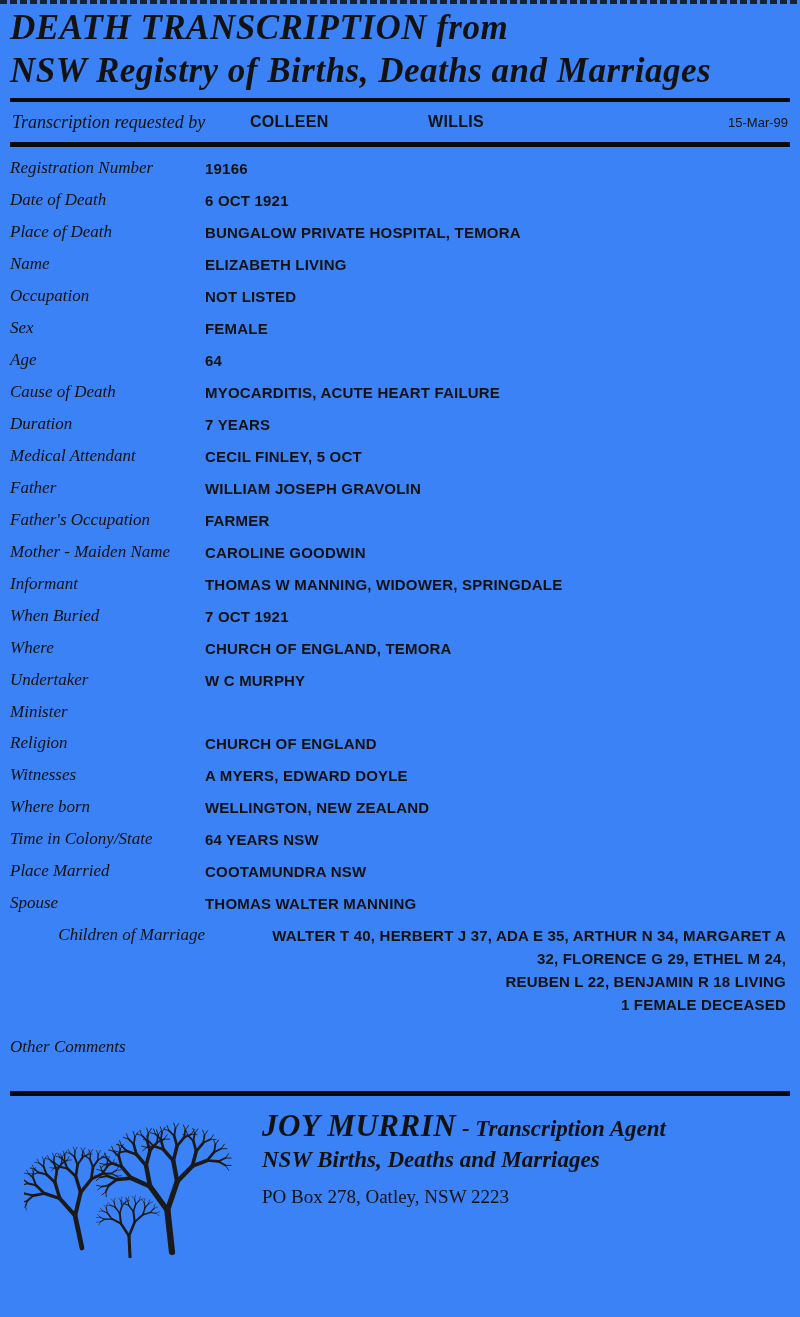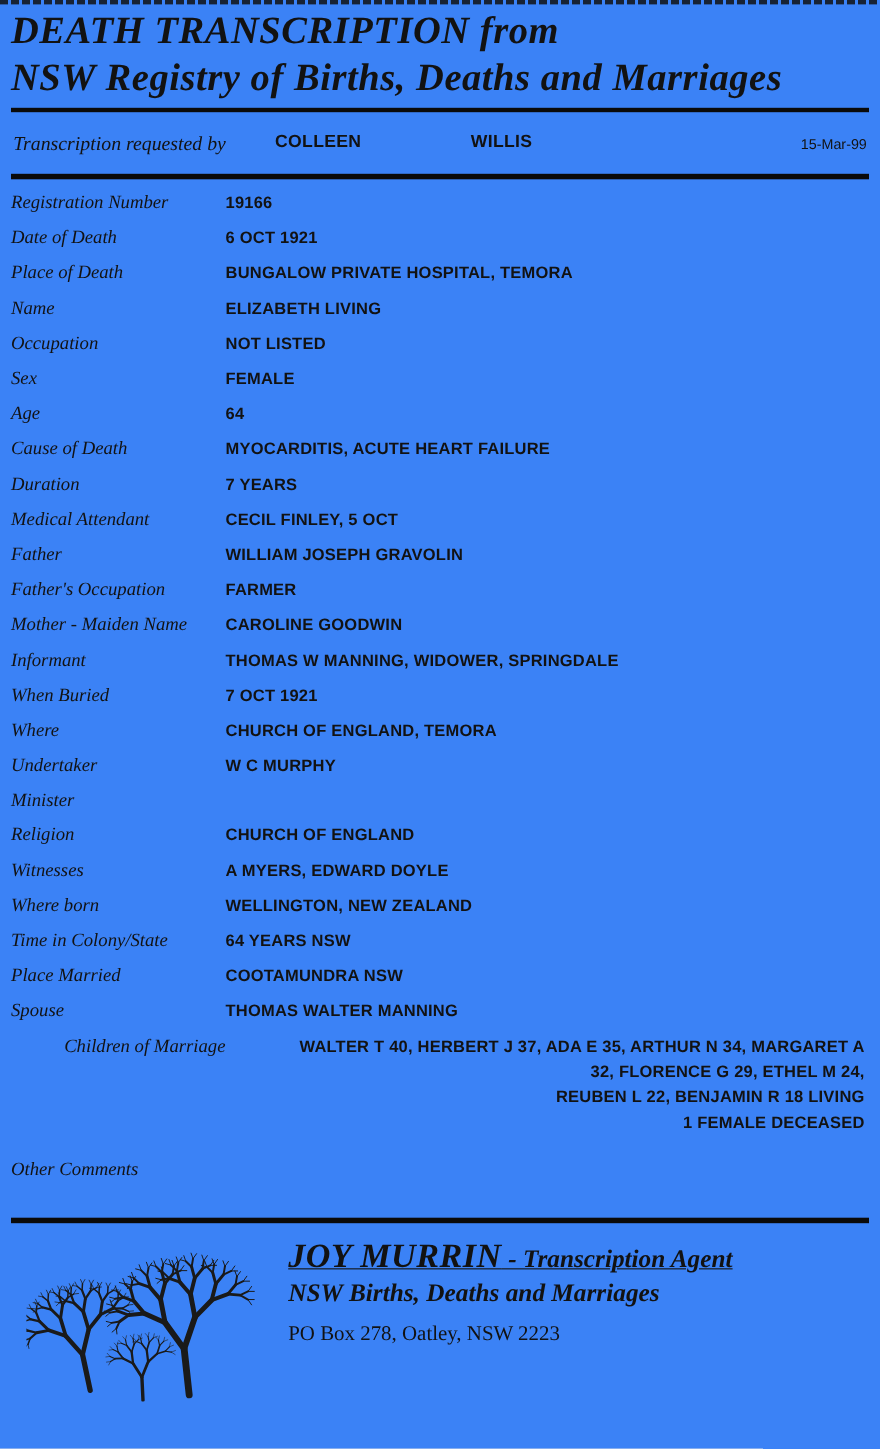--- a/index.html
+++ b/index.html
@@ -37,21 +37,21 @@
     white-space: nowrap;
   }
   .rule1 {
     height: 4px;
     background: #0a0a0a;
     margin-top: 6px;
   }
   .req-row {
     display: flex;
     align-items: center;
-    height: 56px;
+    height: 40px;
     padding: 0 2px;
   }
   .req-label {
     font-style: italic;
     font-size: 18px;
     flex: 0 0 238px;
   }
   .req-name-1 { flex: 0 0 178px; }
   .req-name-2 { flex: 1 1 auto; }
   .bold-sans {
@@ -123,21 +123,20 @@
     padding-left: 14px;
   }
   .footer-text {
     flex: 1 1 auto;
     padding-top: 8px;
   }
   .agent-line {
     font-style: italic;
     font-weight: bold;
     white-space: nowrap;
-    text-decoration: underline;
   }
   .agent-name { font-size: 31px; letter-spacing: .5px; }
   .agent-title { font-size: 23px; }
   .agent-subtitle {
     font-style: italic;
     font-weight: bold;
     font-size: 23px;
     line-height: 32px;
   }
   .address-line {

